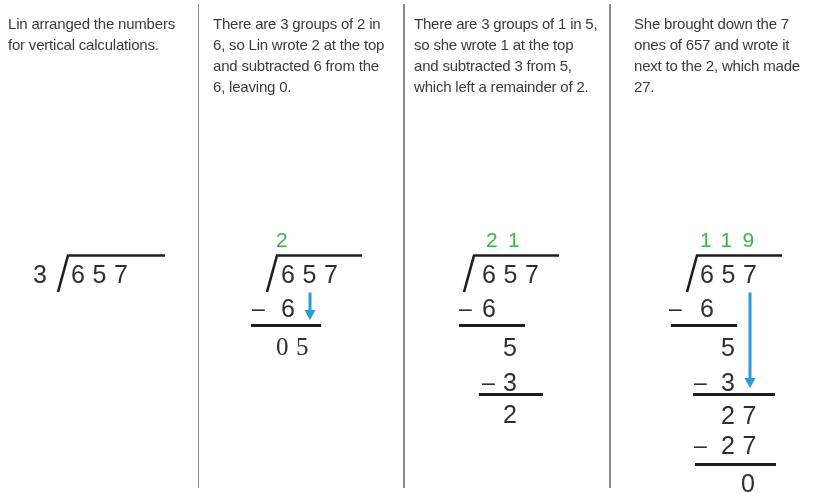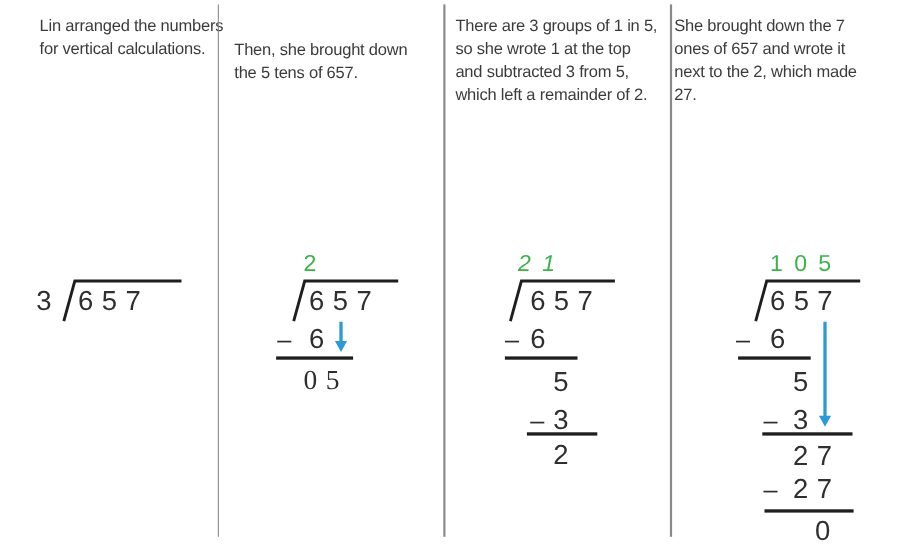--- a/index.html
+++ b/index.html
@@ -24,24 +24,24 @@
   .para {
     position: relative;
     margin: 0;
     white-space: pre;
     font-size: 15px;
     line-height: 21px;
     letter-spacing: -0.2px;
     color: #3b3b3b;
   }
   .panel { padding-top: 13px; box-sizing: border-box; }
-  .panel-1 .para { padding-left: 8px; margin-left: 28px; }
+  .panel-1 .para { padding-left: 8px; }
   .panel-2 .para { padding-left: 15px; }
   .panel-3 .para { padding-left: 11px; }
-  .panel-4 .para { padding-left: 4px; }
+  .panel-4 .para { padding-left: 25px; }
   .gap-lg { margin-top: 34px; }
   .gap-md { margin-top: 22px; }
 
   .num {
     position: absolute;
     font-size: 25px;
     letter-spacing: 7.6px;
     color: #2f2f2f;
     white-space: pre;
   }
@@ -75,63 +75,65 @@
     <p class="para">Lin arranged the numbers
 for vertical calculations.</p>
     <span class="num" style="left:33px; top:260px;">3</span>
     <svg class="bracket" style="left:54px; top:253px;" width="112" height="41" viewBox="0 0 112 41">
         <polyline points="4,39 14,2.5 111,2.5"></polyline>
       </svg>
     <span class="num" style="left:71px; top:260px;">657</span>
   </section>
 
   <section class="panel panel-2">
-    <p class="para gap-md">Then, she brought down
-the 5 tens of 657.</p>
+    <p class="para">There are 3 groups of 2 in
+6, so Lin wrote 2 at the top
+and subtracted 6 from the
+6, leaving 0.</p>
     <span class="quot" style="left:78px; top:228px;">2</span>
     <svg class="bracket" style="left:65px; top:253px;" width="100" height="41" viewBox="0 0 100 41">
         <polyline points="4,39 14,2.5 99,2.5"></polyline>
       </svg>
     <span class="num" style="left:83px; top:260px;">657</span>
     <span class="minus" style="left:54px; top:295px;">–</span>
     <span class="num" style="left:83px; top:294px;">6</span>
     <svg class="arrow" style="left:104px; top:292px;" width="16" height="30" viewBox="0 0 16 30">
         <line x1="8" y1="0.5" x2="8" y2="19" stroke="currentColor" stroke-width="3"></line>
         <polygon points="2.5,18 13.5,18 8,28" fill="currentColor"></polygon>
       </svg>
     <div class="rule" style="left:53px; top:324px; width:70px;"></div>
     <span class="num" style="left:78px; top:333px;font-family:Liberation Serif, serif;">05</span>
   </section>
 
   <section class="panel panel-3">
     <p class="para">There are 3 groups of 1 in 5,
 so she wrote 1 at the top
 and subtracted 3 from 5,
 which left a remainder of 2.</p>
-    <span class="quot" style="left:68px; top:228px;font-style:italic;">21</span>
+    <span class="quot" style="left:83px; top:228px;">21</span>
     <svg class="bracket" style="left:57px; top:253px;" width="100" height="41" viewBox="0 0 100 41">
         <polyline points="4,39 14,2.5 99,2.5"></polyline>
       </svg>
     <span class="num" style="left:79px; top:260px;">657</span>
     <span class="minus" style="left:56px; top:295px;">–</span>
     <span class="num" style="left:79px; top:294px;">6</span>
     <div class="rule" style="left:56px; top:324px; width:66px;"></div>
     <span class="num" style="left:100px; top:333px;">5</span>
     <span class="minus" style="left:79px; top:369px;">–</span>
     <span class="num" style="left:100px; top:368px;">3</span>
     <div class="rule" style="left:76px; top:393px; width:64px;"></div>
     <span class="num" style="left:100px; top:400px;">2</span>
   </section>
 
   <section class="panel panel-4">
     <p class="para">She brought down the 7
 ones of 657 and wrote it
 next to the 2, which made
 27.</p>
-    <span class="quot" style="left:91px; top:228px;">105</span>
+    <span class="quot" style="left:91px; top:228px;">119</span>
     <svg class="bracket" style="left:74px; top:253px;" width="100" height="41" viewBox="0 0 100 41">
         <polyline points="4,39 14,2.5 99,2.5"></polyline>
       </svg>
     <span class="num" style="left:91px; top:260px;">657</span>
     <svg class="arrow" style="left:133px; top:292px;" width="16" height="98" viewBox="0 0 16 98">
         <line x1="8" y1="0.5" x2="8" y2="87" stroke="currentColor" stroke-width="3"></line>
         <polygon points="2.5,86 13.5,86 8,96" fill="currentColor"></polygon>
       </svg>
     <span class="minus" style="left:60px; top:295px;">–</span>
     <span class="num" style="left:91px; top:294px;">6</span>

